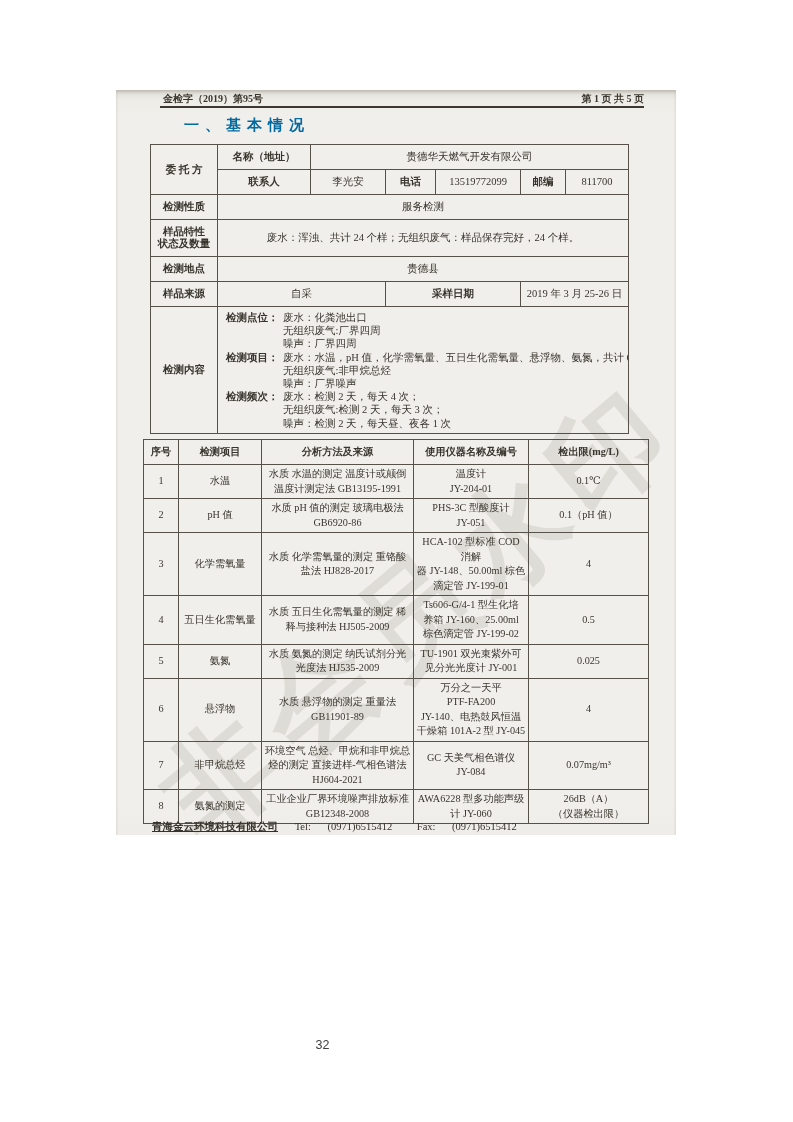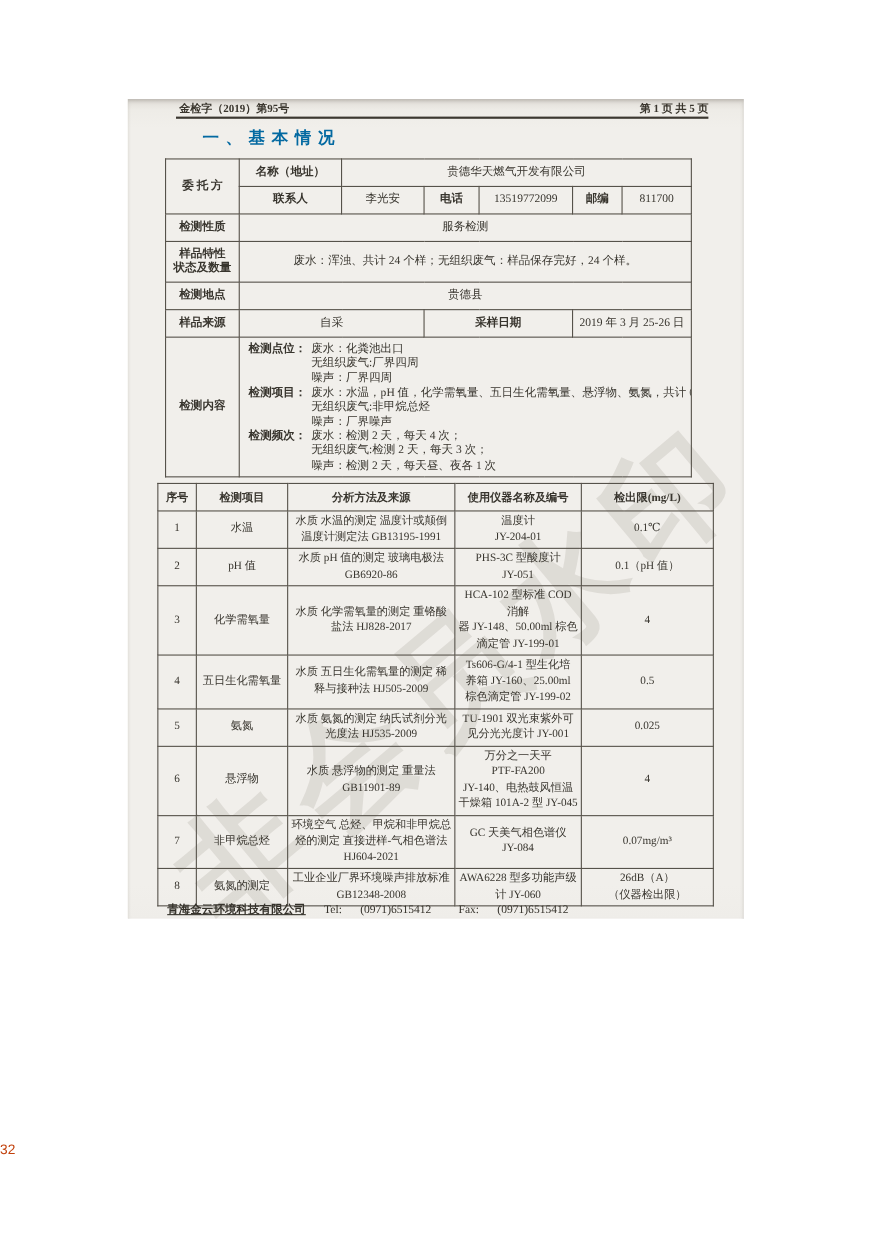--- a/index.html
+++ b/index.html
@@ -53,22 +53,22 @@
   .t2 .cell-line { line-height:14.5px; }
 
   .footer {
     position:absolute; left:152px; top:820px; font-size:10.5px; color:#35322b;
     white-space:nowrap;
   }
   .footer .company { font-weight:bold; text-decoration:underline; }
   .footer .sp { display:inline-block; width:14px; }
   .footer .sp2 { display:inline-block; width:22px; }
   .page-num {
-    position:absolute; left:0; top:1038px; width:645px; 
-    font-size:12.5px; color:#c2410c; font-family:"Liberation Sans","DejaVu Sans",sans-serif;
+    position:absolute; left:0; top:1038px; width:645px; text-align:center;
+    font-size:12.5px; color:#404040; font-family:"Liberation Sans","DejaVu Sans",sans-serif;
   }
 </style>
 </head>
 <body>
 
 <div class="canvas">
 
   <div class="scan"></div>
 
   <div class="watermark">非会员水印</div>

